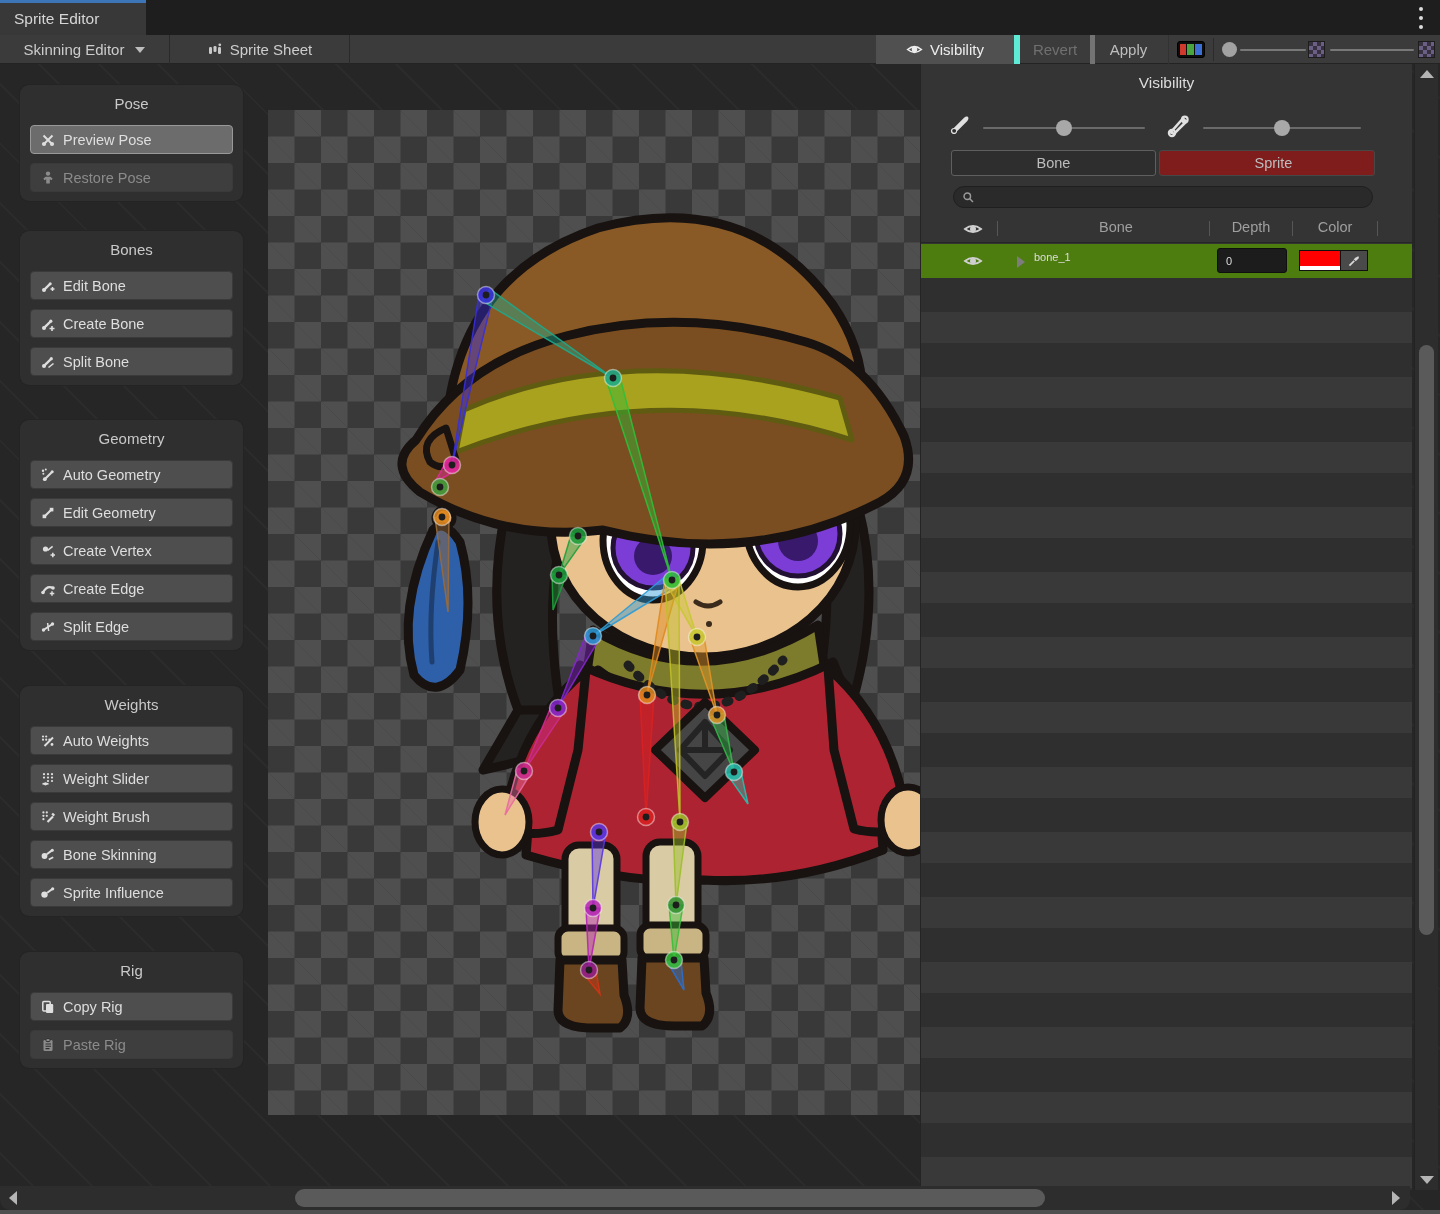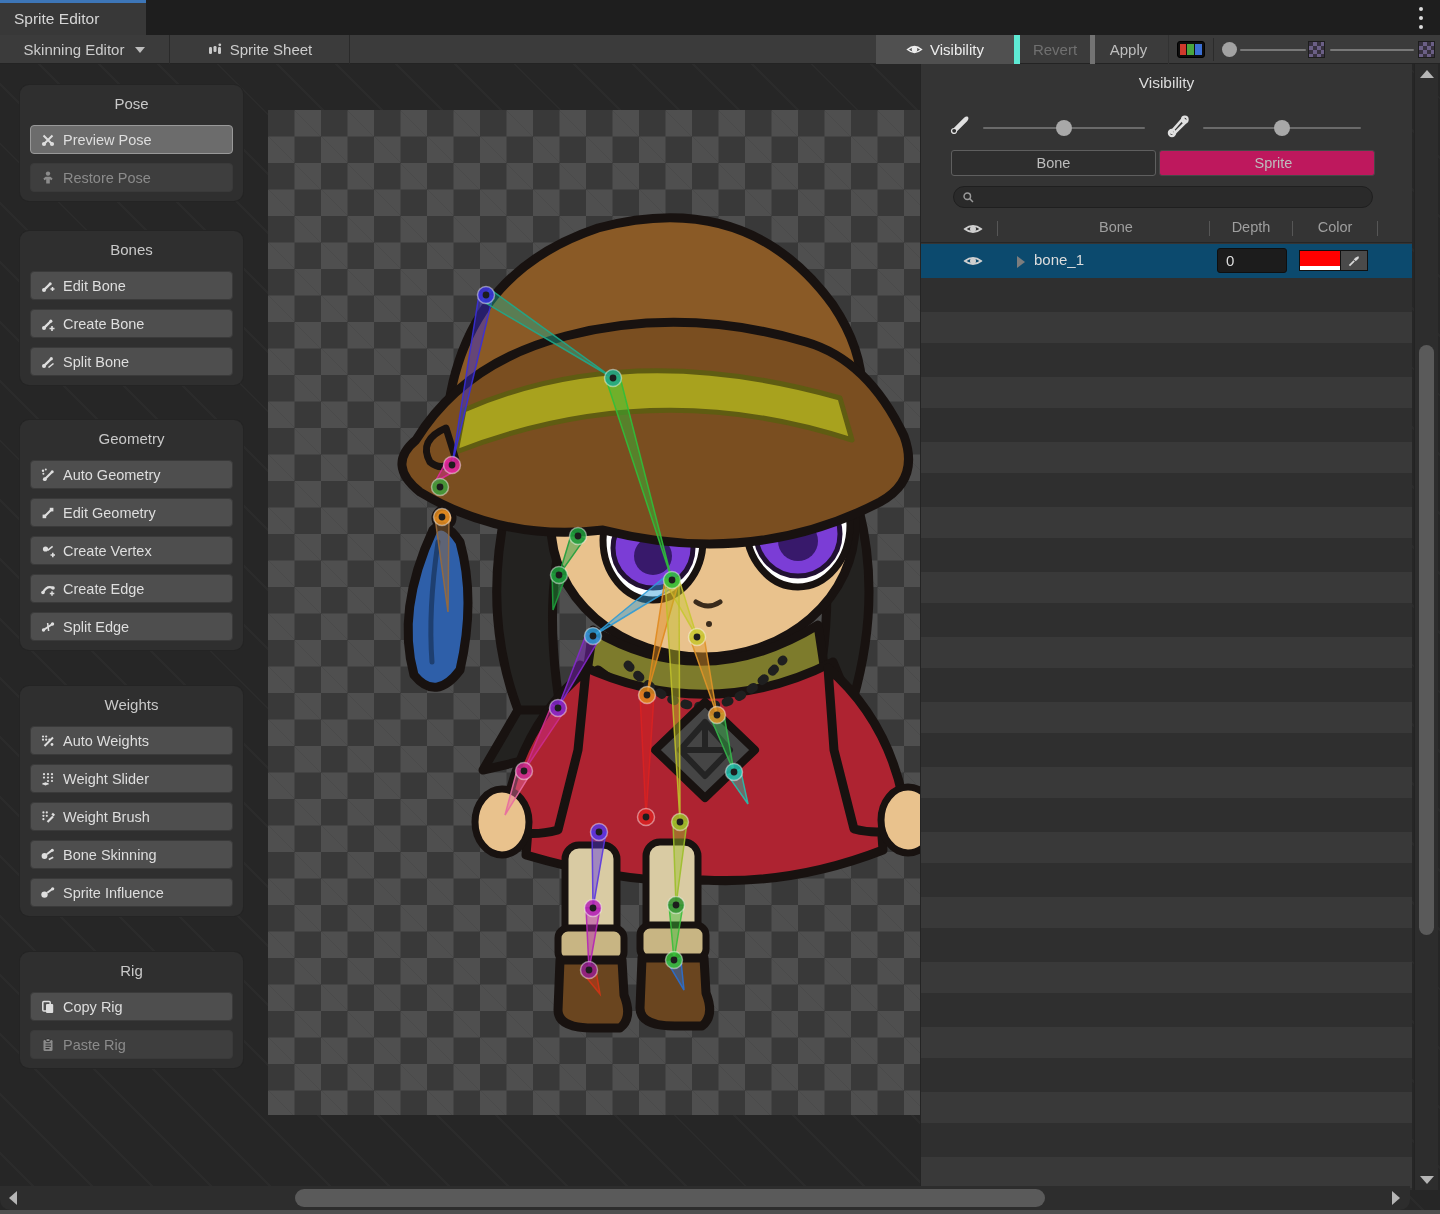--- a/index.html
+++ b/index.html
@@ -55,27 +55,27 @@
   .tool-btn svg{flex:0 0 auto;}
 
   
   .vis-panel{position:absolute;left:920px;top:0;width:492px;height:1126px;background:#343434;border-left:1px solid #242424;overflow:hidden;}
   .vis-title{position:absolute;top:10px;left:0;width:100%;text-align:center;color:#dcdcdc;font-size:15.5px;}
   .vslider-icon{position:absolute;top:48px;color:#e0e0e0;}
   .vslider-track{position:absolute;top:63px;height:2px;background:#6a6a6a;border-radius:1px;}
   .vslider-knob{position:absolute;top:-7px;width:16px;height:16px;border-radius:50%;background:#a8a8a8;}
   .vtab{position:absolute;top:86px;height:26px;line-height:25px;text-align:center;font-size:14.5px;color:#bdbdbd;border-radius:3px;cursor:pointer;}
   .vtab.sel{background:#2e2e2e;border:1px solid #5f5f5f;}
-  .vtab.unsel{background:#be185d;border:1px solid #474747;padding-left:13px;}
+  .vtab.unsel{background:#7f1d1d;border:1px solid #474747;padding-left:13px;}
   .vis-search{position:absolute;top:122px;left:32px;width:420px;height:22px;background:#2a2a2a;border:1px solid #1f1f1f;border-radius:11px;
               display:flex;align-items:center;padding-left:8px;color:#9a9a9a;}
   .vh-row{position:absolute;top:151px;left:0;width:100%;height:28px;border-bottom:1px solid #262626;color:#9f9f9f;font-size:14.5px;}
   .vh-sep{position:absolute;top:6px;width:1px;height:15px;background:#565656;}
   .vh-label{position:absolute;top:4px;transform:translateX(-50%);}
-  .bone-row{position:absolute;top:180px;left:0;width:100%;height:34px;background:#0c4a6e;color:#dddddd;font-size:15px;}
+  .bone-row{position:absolute;top:180px;left:0;width:100%;height:34px;background:#4d7c0f;color:#dddddd;font-size:11px;}
   .expander{position:absolute;left:96px;top:12px;width:0;height:0;border-top:6px solid transparent;border-bottom:6px solid transparent;border-left:8px solid #7d7d7d;}
   .depth-field{position:absolute;left:296px;top:4px;width:70px;height:25px;background:#1c1c1c;border:1px solid #0f0f0f;border-radius:3px;
                color:#dddddd;padding-left:8px;line-height:24px;}
   .color-swatch{position:absolute;left:378px;top:6px;width:42px;height:21px;border:1px solid #111;cursor:pointer;}
   .color-swatch .alpha{position:absolute;left:0;bottom:0;width:100%;height:4px;background:#ffffff;}
   .dropper-btn{position:absolute;left:420px;top:6px;width:27px;height:21px;background:#4a4a4a;border:1px solid #111;border-left:none;
                display:flex;align-items:center;justify-content:center;color:#d8d8d8;cursor:pointer;}
   .stripes{position:absolute;left:0;top:214px;width:100%;bottom:0;
            background:repeating-linear-gradient(180deg,#2f2f2f 0 34px,#393939 34px 65px);}
   .eye-cell{position:absolute;color:#cfcfcf;}

